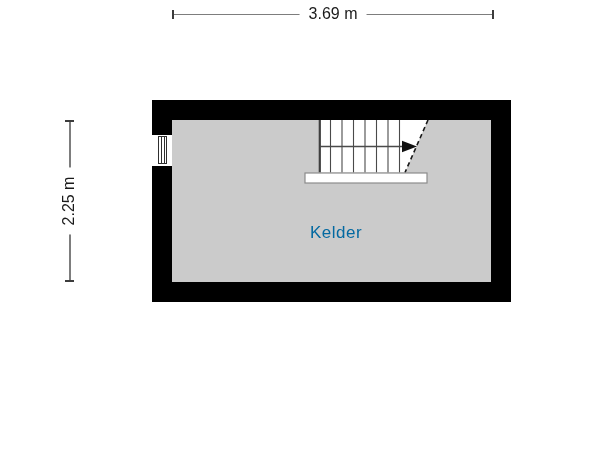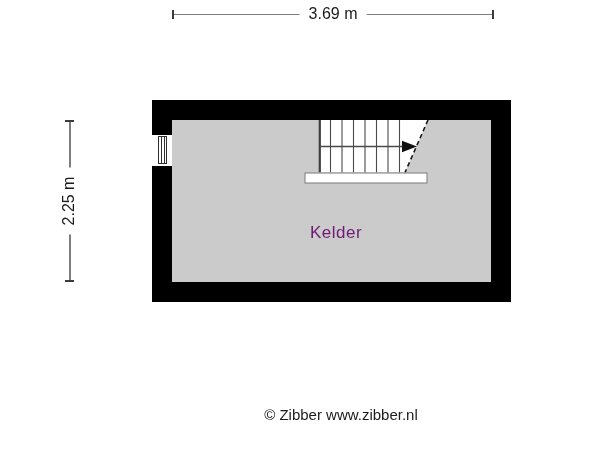--- a/index.html
+++ b/index.html
@@ -35,21 +35,21 @@
   #window-opening{left:152px;top:135px;width:20px;height:31px;background:#ffffff;}
   #window-frame{
     left:158px;top:136px;width:9px;height:28px;
     border:1px solid #2f2f2f;background:#ffffff;box-sizing:border-box;
   }
   .window-pane-line{top:137px;width:1px;height:26px;background:#2f2f2f;}
 
   
   #room-label{
     left:336px;top:233px;transform:translate(-50%,-50%);
-    font-size:17px;letter-spacing:0.5px;color:#701a75;white-space:nowrap;
+    font-size:17px;letter-spacing:0.5px;color:#0369a1;white-space:nowrap;
   }
 
   
   #footer{
     left:341px;top:406px;transform:translateX(-50%);
     text-align:center;font-size:15px;line-height:18.5px;
     color:#1c1c1c;white-space:nowrap;
   }
 </style>
 </head>
@@ -99,14 +99,13 @@
 
     <line x1="130" y1="4" x2="107" y2="56.5" stroke="#1a1a1a" stroke-width="1.6" stroke-dasharray="4.5 3.2"></line>
 
     <rect x="7" y="57" width="122" height="10" fill="#ffffff" stroke="#8c8c8c" stroke-width="1.2"></rect>
   </svg>
 
   <div class="abs" id="room-label">Kelder</div>
 </div>
 
 <div class="abs" id="footer">
-  <div>© Zibber www.zibber.nl</div>
 </div>
 
 </body></html>

